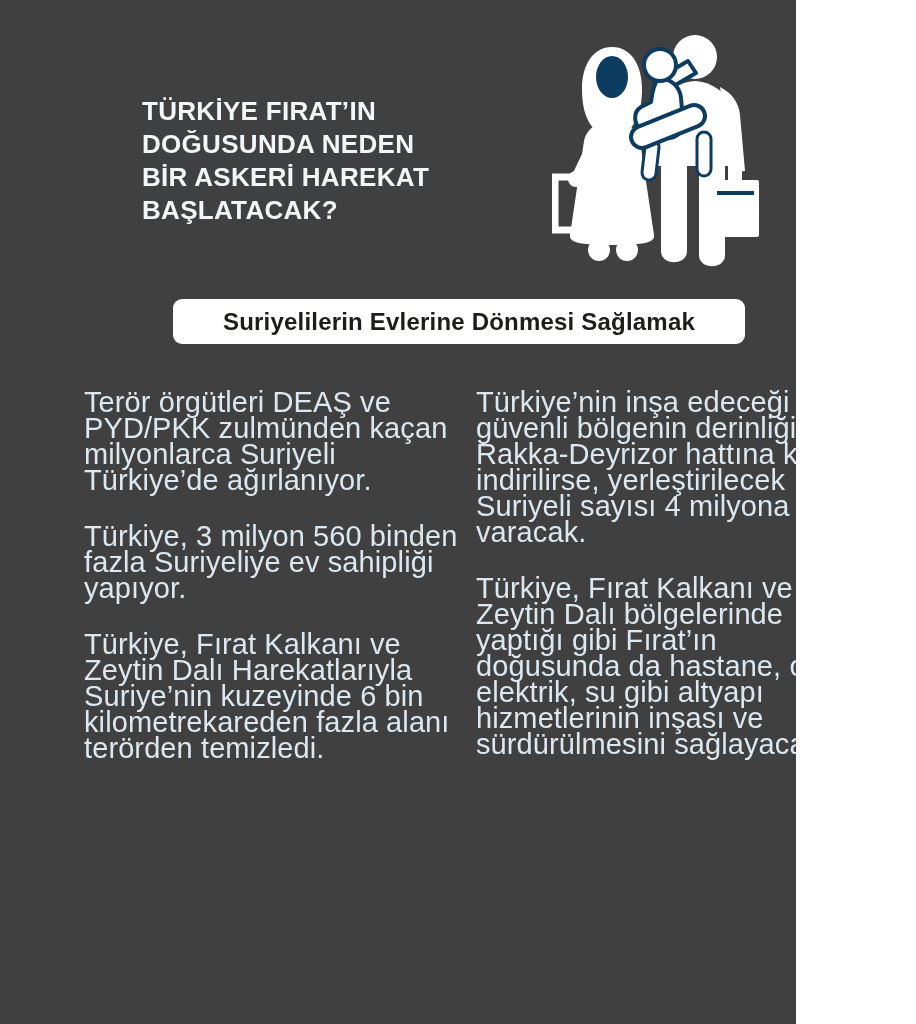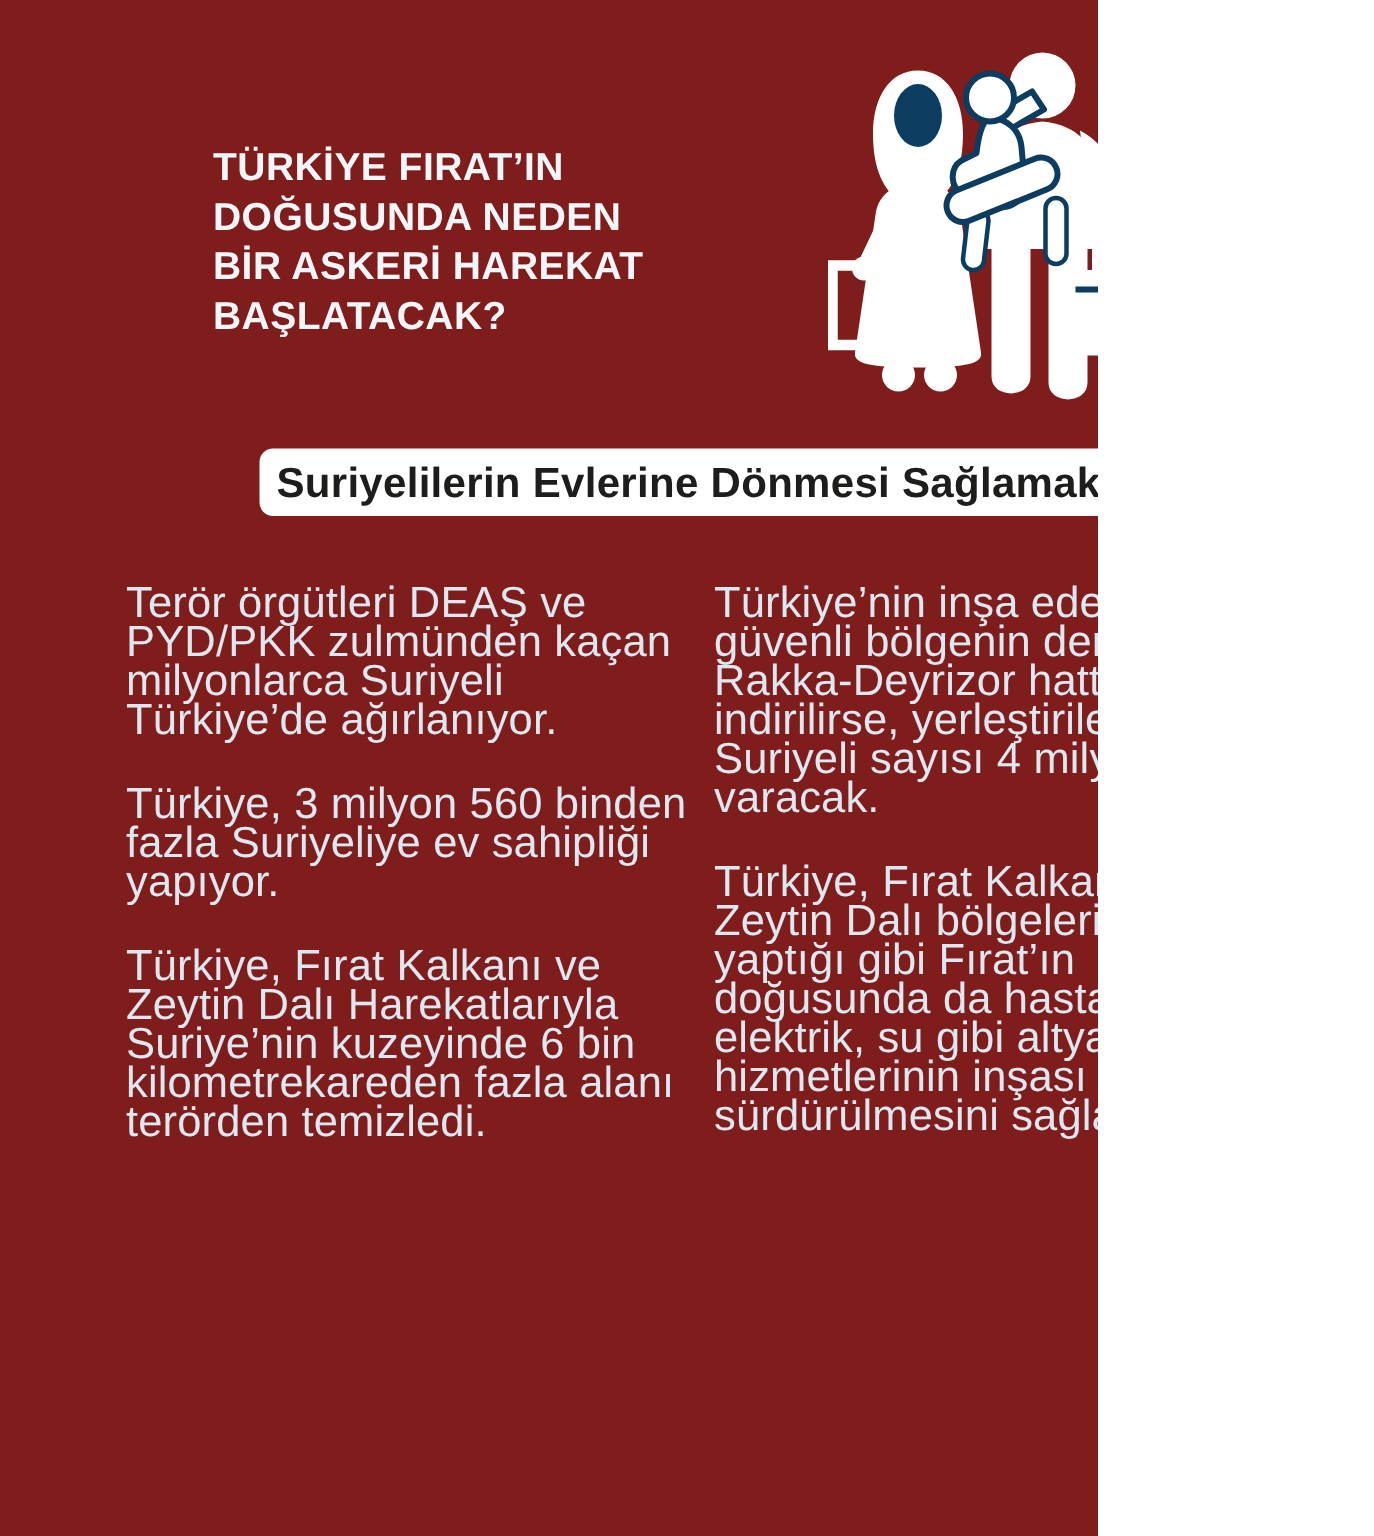--- a/index.html
+++ b/index.html
@@ -1,22 +1,22 @@
 <!DOCTYPE html>
 <html lang="tr"><head>
 <meta charset="utf-8">
 <style>
   html,body { margin:0; padding:0; }
   body { font-family: "Liberation Sans", sans-serif; }
 
   .canvas {
     position: relative;
-    width: 732px;
+    width: 796px;
     height: 1024px;
-    background: #7f1d1d;
+    background: #404040;
     overflow: hidden;
   }
 
   .title {
     position: absolute;
     left: 142px;
     top: 78px;
     width: 390px;
     color: #f2f6f9;
     font-size: 26px;
@@ -44,21 +44,21 @@
     background: #ffffff;
     border-radius: 9px;
     display: flex;
     align-items: center;
     justify-content: center;
     box-sizing: border-box;
     padding: 0 10px;
   }
   .banner span {
     color: #1d1d1b;
-    font-size: 28px;
+    font-size: 24px;
     font-weight: 800;
     letter-spacing: 0.2px;
     white-space: nowrap;
   }
 
   .col {
     position: absolute;
     top: 389px;
     color: #dce7f0;
     font-size: 29px;

